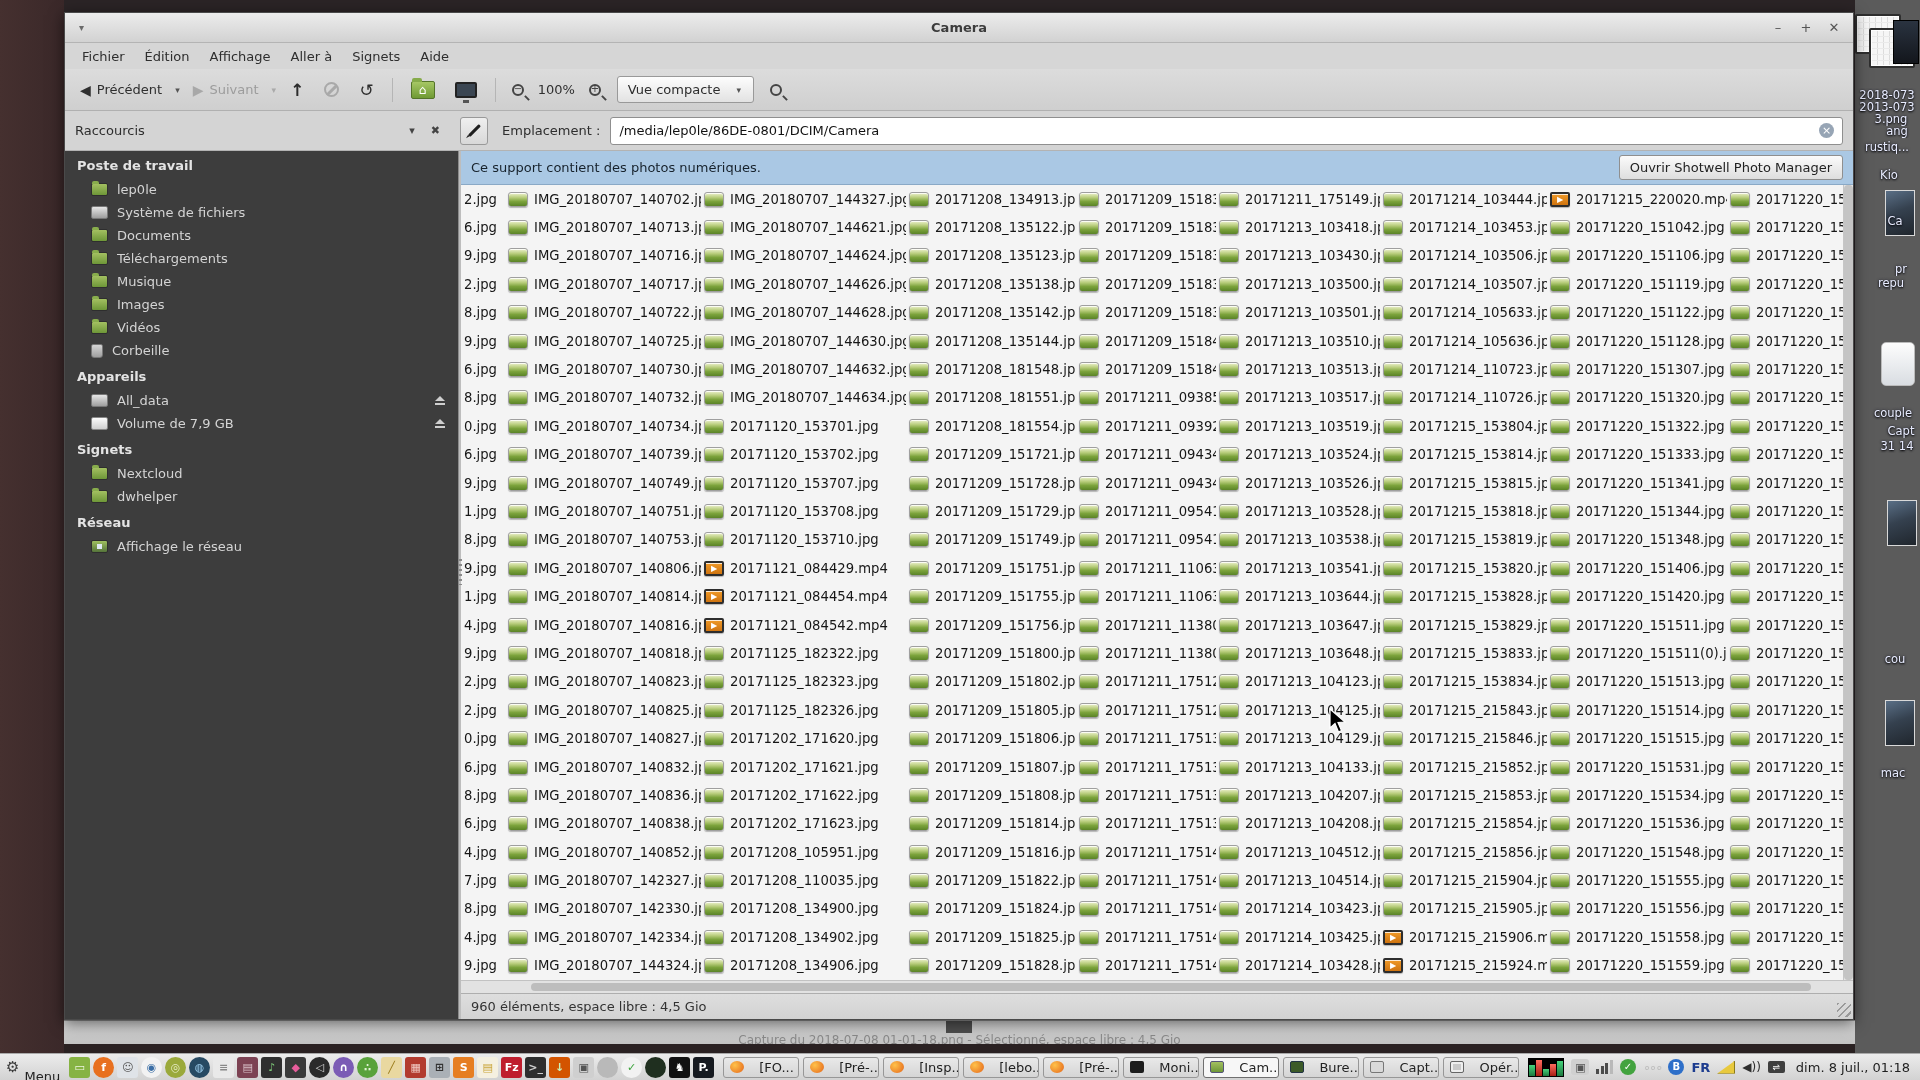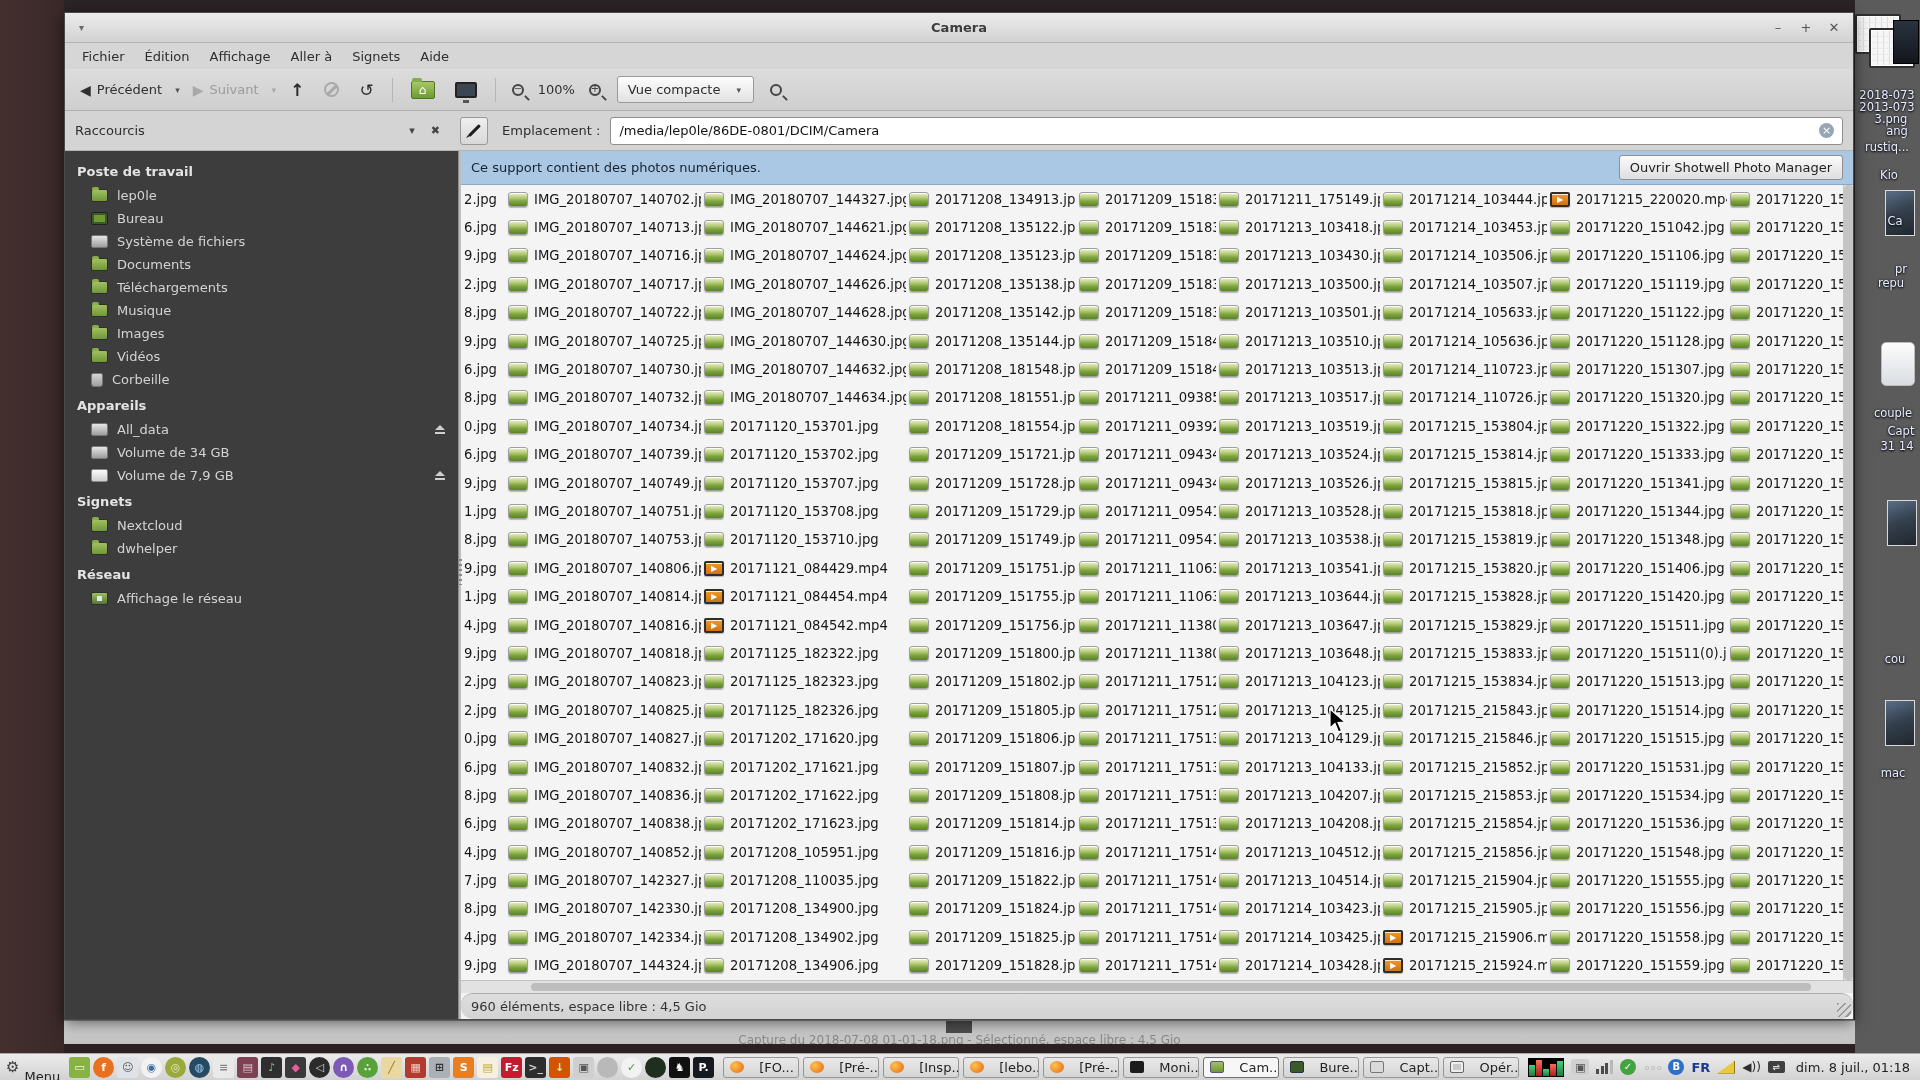--- a/index.html
+++ b/index.html
@@ -72,21 +72,21 @@
                 display:flex; align-items:center; justify-content:center; margin:0 10px 0 2px; flex:none; }
   .pencil { width:3px; height:15px; background:#1e1e1e; transform:rotate(45deg); border-radius:1px; position:relative; }
   .pencil::after { content:""; position:absolute; left:0; top:15px; border-left:1.5px solid transparent; border-right:1.5px solid transparent; border-top:4px solid #1e1e1e; }
   .loc-label { color:#2e2e2e; margin:0 10px 0 4px; white-space:nowrap; }
   .loc-field { flex:1; height:28px; background:#fff; border:1px solid #8f8f8f; border-radius:3px; margin-right:10px;
                display:flex; align-items:center; padding:0 8px; }
   .loc-field .path { flex:1; color:#111; }
   .loc-clear { width:15px; height:15px; border-radius:50%; background:#97a5b5; color:#fff; font-size:11px; line-height:15px; text-align:center; }
 
   .mainrow { flex:1; display:flex; min-height:0; }
-  .sidebar { width:393px; flex:none; background:#3d3d3d; color:#d4d4d4; overflow:hidden; padding-top:6px; }
+  .sidebar { width:393px; flex:none; background:#3d3d3d; color:#d4d4d4; overflow:hidden; }
   .sb-header { font-weight:bold; color:#e4e4e4; padding:7px 12px 5px 12px; }
   .sb-item { display:flex; align-items:center; gap:9px; padding:4px 12px 4px 26px; }
   .sb-item .lbl { flex:1; white-space:nowrap; overflow:hidden; }
   .sico { width:17px; height:13px; border-radius:2px; flex:none; position:relative; }
   .sico.folder { background:linear-gradient(#a3c061,#6e9738); border:1px solid #2e2e2e; }
   .sico.folder::before { content:""; position:absolute; top:-3px; left:0; width:7px; height:3px; background:#88ad4c; border-radius:2px 2px 0 0; }
   .sico.desktop { background:#3c5a28; border:1px solid #222; }
   .sico.desktop::after { content:""; position:absolute; inset:2px; background:#6f9838; }
   .sico.drive { background:linear-gradient(#e6e6e6,#9e9e9e); border:1px solid #777; }
   .sico.drive-white { background:linear-gradient(#fbfbfb,#cfcfcf); border:1px solid #888; }
@@ -114,21 +114,21 @@
   .fico { width:20px; height:15px; border-radius:3px; border:1px solid #9f9f9f; flex:none;
           background:linear-gradient(180deg,#eef2cf 0%,#b8cd7c 35%,#7ca33c 65%,#5a8327 100%);
           box-shadow:0 1px 1px rgba(0,0,0,.25), inset 0 1px 0 rgba(255,255,255,.8); }
   .fico.mp4 { background:linear-gradient(#f09a28,#cf7410); border:2px solid #2d2d2d; border-radius:2px; position:relative; }
   .fico.mp4::after { content:"▶"; position:absolute; inset:0; color:#fff; font-size:8px; line-height:11px; text-align:center; }
   .vscroll { width:10px; flex:none; background:#e6e6e6; border-left:1px solid #c6c6c6; }
   .vscroll .thumb { width:100%; height:100%; background:#c4c4c4; border-radius:4px; }
   .hscroll { height:13px; flex:none; background:#e2e2e2; border-top:1px solid #c2c2c2; position:relative; }
   .hscroll .thumb { position:absolute; top:2px; bottom:2px; left:5%; width:92%; background:#bdbdbd; border-radius:5px; }
   .statusbar { height:26px; flex:none; background:linear-gradient(#dedede,#d2d2d2); border-top:1px solid #aeaeae;
-               display:flex; align-items:center; padding:0 10px; color:#333; position:relative;border-radius:12px; }
+               display:flex; align-items:center; padding:0 10px; color:#333; position:relative; }
   .grip { position:absolute; right:2px; bottom:2px; width:14px; height:14px;
           background:repeating-linear-gradient(135deg,#9a9a9a 0 2px,transparent 2px 5px); }
 
   
   .taskbar { position:absolute; left:0; bottom:0; width:1920px; height:27px; background:linear-gradient(#ececec,#d2d2d2);
              border-top:1px solid #a9a9a9; display:flex; align-items:center; padding:0 6px; gap:5px; }
   .tb-gear { font-size:15px; color:#3a3a3a; }
   .tb-menu { color:#222; margin-right:4px;margin-top:19px; }
   .lnch { width:21px; height:21px; border-radius:3px; display:flex; align-items:center; justify-content:center;
           font-size:11px; font-weight:bold; flex:none; overflow:hidden; }
@@ -264,24 +264,20 @@
       <span class="loc-clear">×</span>
     </div>
   </div>
 
   <div class="mainrow">
     <div class="sidebar" id="sidebar">
         <div class="sb-header">Poste de travail</div>
         <div class="sb-item">
           <span class="sico folder"></span>
           <span class="lbl">lep0le</span>
-        </div>
-        <div class="sb-item">
-          <span class="sico desktop"></span>
-          <span class="lbl">Bureau</span>
         </div>
         <div class="sb-item">
           <span class="sico drive"></span>
           <span class="lbl">Système de fichiers</span>
         </div>
         <div class="sb-item">
           <span class="sico folder"></span>
           <span class="lbl">Documents</span>
         </div>
         <div class="sb-item">
@@ -304,24 +300,20 @@
           <span class="sico trash"></span>
           <span class="lbl">Corbeille</span>
         </div>
         <div class="sb-header">Appareils</div>
         <div class="sb-item">
           <span class="sico drive"></span>
           <span class="lbl">All_data</span>
           <span class="eject"></span>
         </div>
         <div class="sb-item">
-          <span class="sico drive"></span>
-          <span class="lbl">Volume de 34 GB</span>
-        </div>
-        <div class="sb-item">
           <span class="sico drive-white"></span>
           <span class="lbl">Volume de 7,9 GB</span>
           <span class="eject"></span>
         </div>
         <div class="sb-header">Signets</div>
         <div class="sb-item">
           <span class="sico folder"></span>
           <span class="lbl">Nextcloud</span>
         </div>
         <div class="sb-item">

